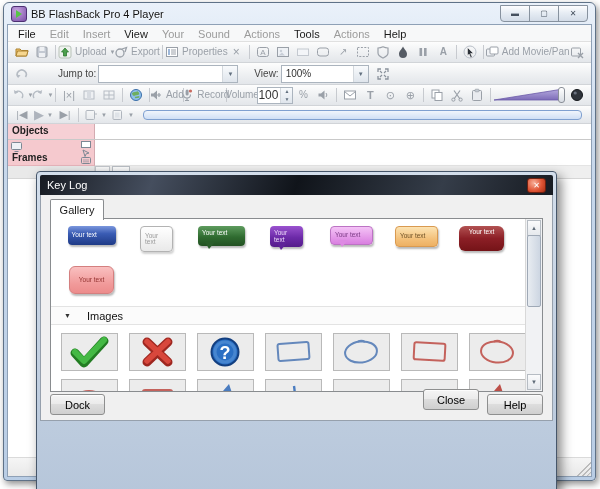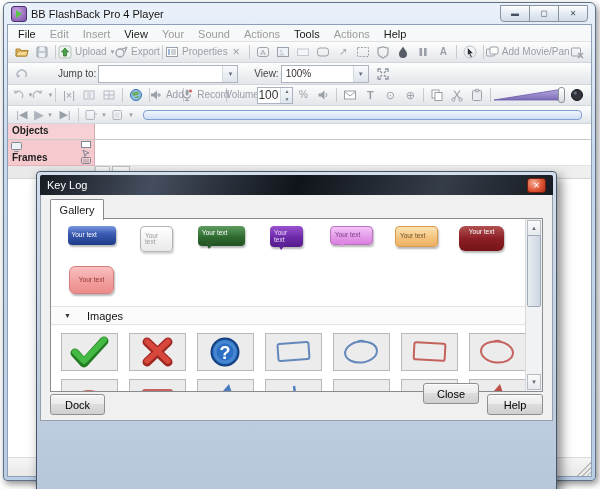--- a/index.html
+++ b/index.html
@@ -88,21 +88,21 @@
   .callout-row2{display:flex;margin:14px 0 0 8px}
   
   .img-header{margin-top:12px;height:17px;border-top:1px solid #e3e3e3;border-bottom:1px solid #e3e3e3;background:#fbfbfb;display:flex;align-items:center;padding-left:13px;font-size:11px;color:#111}
   .img-header .tri{font-size:7px;color:#333;margin-right:16px}
   .img-grid{display:flex;gap:11px;margin:8px 0 0 10px}
   .cell{width:55px;height:36px;background:#ececec;border:1px solid #b9b9b9;flex:none}
   .cell svg{display:block}
   
   .btn{position:absolute;height:21px;border:1px solid #8e8f8f;border-radius:3px;background:linear-gradient(#f5f5f5,#ebebeb 45%,#dddddd 50%,#cfcfcf);font-size:11px;display:flex;align-items:center;justify-content:center;box-shadow:inset 0 1px 0 #fcfcfc}
   .btn-dock{left:9px;bottom:5px;width:55px}
-  .btn-close{right:73px;bottom:16px;width:56px}
+  .btn-close{right:73px;bottom:10px;width:56px}
   .btn-help{right:9px;bottom:5px;width:56px}
   .playtri{font-size:11px}
 </style>
 </head>
 <body>
 
 <div class="win">
 
   <div class="titlebar">
     <span class="appicon"></span>

